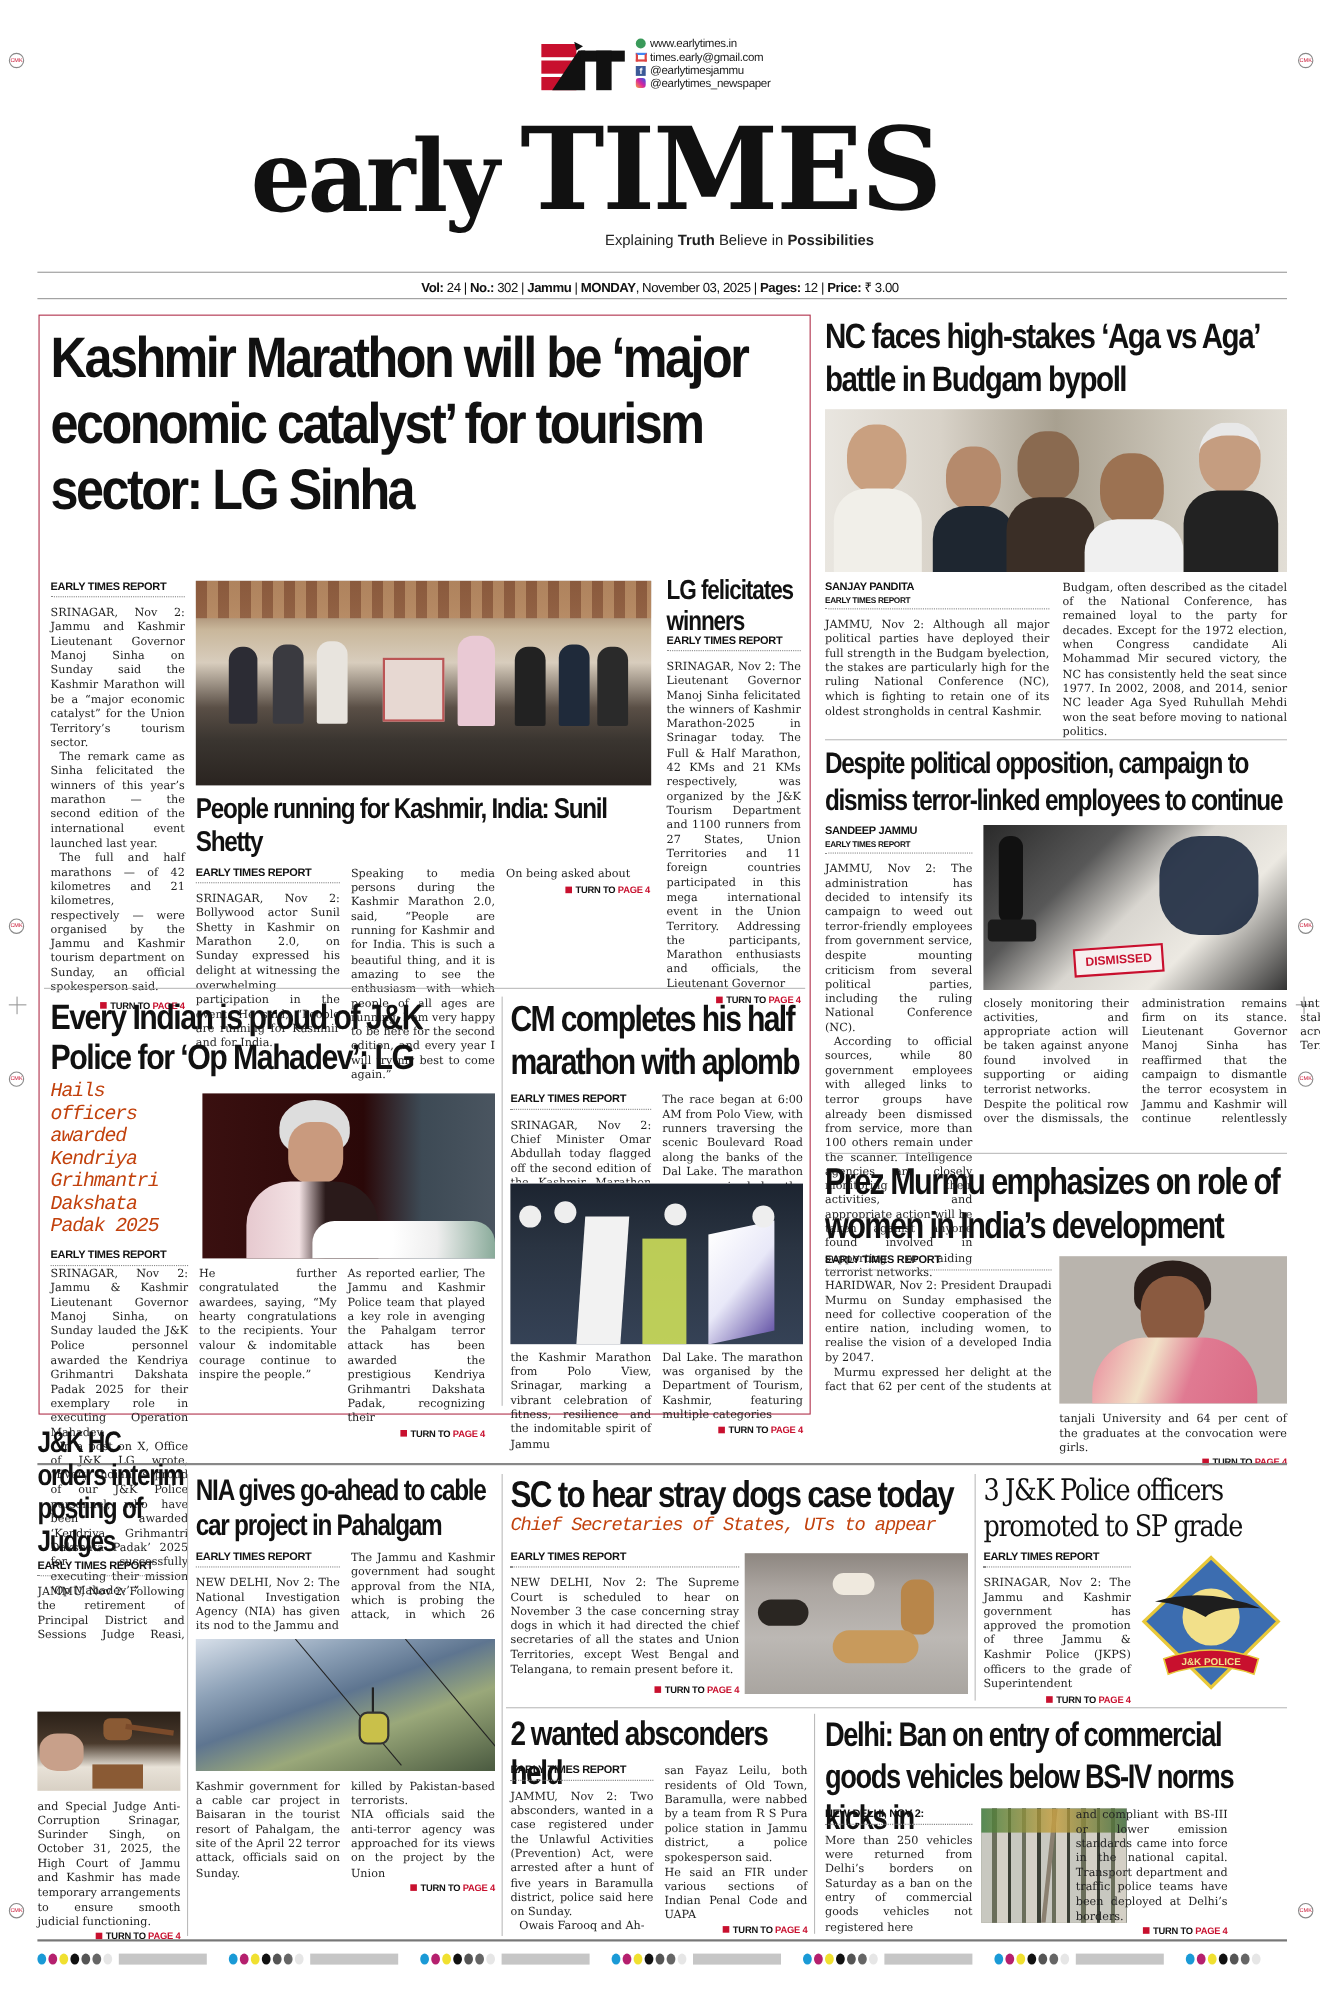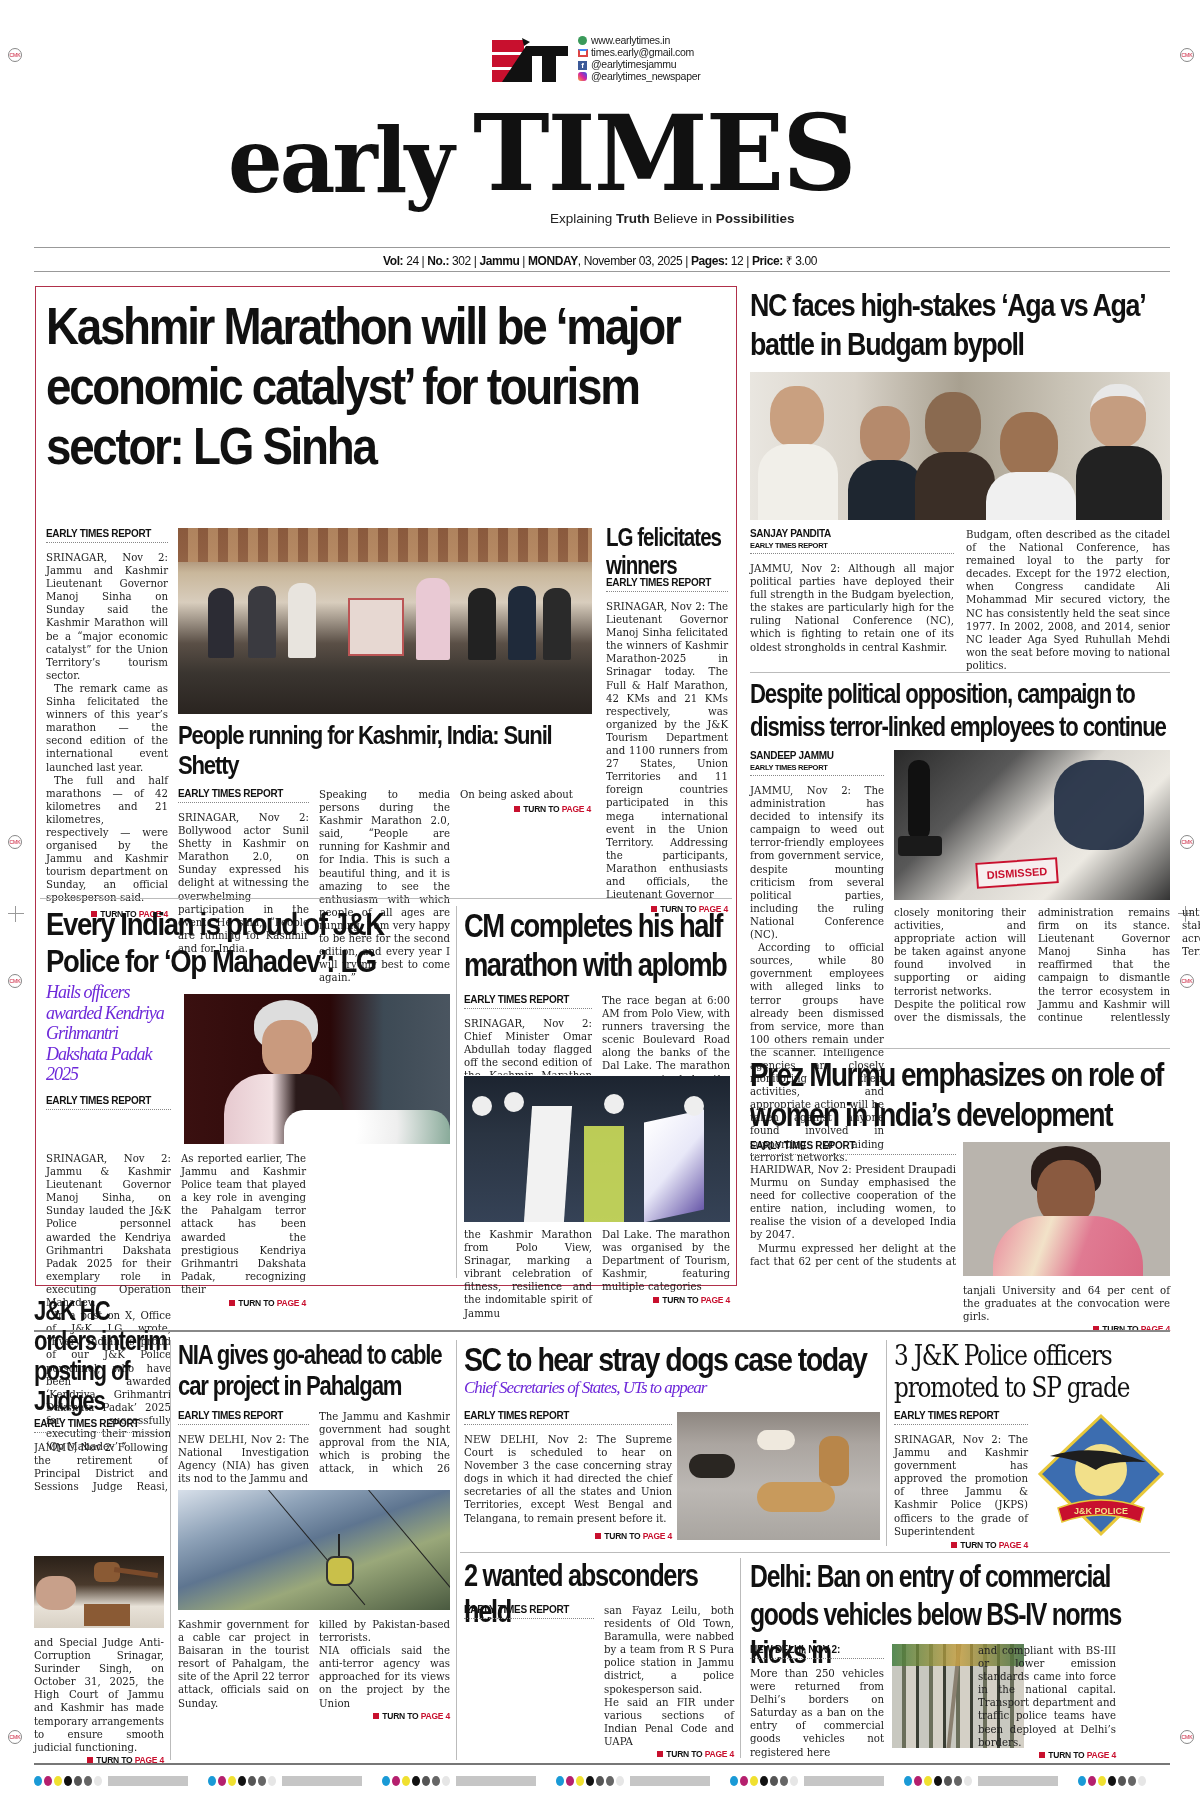--- a/index.html
+++ b/index.html
@@ -8,21 +8,21 @@
 .abs{position:absolute}
 .body-text{font-family:"DejaVu Serif",serif;font-size:10.2px;line-height:13.1px;text-align:justify;hyphens:auto;color:#222}
 .body-text p{text-indent:8px}
 .body-text p:first-child{text-indent:0}
 .byline{font-family:Liberation Sans, sans-serif;font-weight:bold;font-size:10px;letter-spacing:-0.3px;border-bottom:1px dotted #888;padding-bottom:3px;margin-bottom:8px}
 .byline small{display:block;font-size:7.5px;font-weight:bold;margin-top:2px}
 .turn{font-family:"Liberation Sans",sans-serif;font-weight:bold;font-size:8.5px;text-align:right;letter-spacing:-0.2px}
 .turn .sq{display:inline-block;width:6px;height:6px;background:#c8102e;margin-right:3px}
 .turn .pg{color:#c8102e}
 .photo{position:absolute;overflow:hidden}
-.sub-red{font-family:Liberation Serif, serif;font-style:italic;color:#6d28d9;letter-spacing:-1px}
+.sub-red{font-family:Liberation Mono, monospace;font-style:italic;color:#c2410c;letter-spacing:-1px}
 .rule-v{position:absolute;width:1px;background:#bbb}
 .rule-h{position:absolute;height:1px;background:#bbb}
 .reg{position:absolute;width:14px;height:14px;border-radius:50%;border:1px solid #888;font-size:5px;font-family:"Liberation Sans",sans-serif;text-align:center;line-height:12px;color:#c8102e}
 .cross{position:absolute;width:16px;height:16px}
 .cross:before{content:"";position:absolute;left:7px;top:0;width:1px;height:16px;background:#999}
 .cross:after{content:"";position:absolute;top:7px;left:0;height:1px;width:16px;background:#999}
 .cbar{position:absolute;top:1776px;display:flex;gap:2px;align-items:center}
 .dot{width:8px;height:10px;border-radius:50%}
 .gbar{width:80px;height:10px;background:#c6c6c6;margin-left:4px;margin-right:4px}
 </style>
@@ -142,20 +142,23 @@
   <div style="position:absolute;left:70px;top:6px;width:64px;height:50px;border-radius:50% 50% 40% 40%;background:#ddd"></div>
   <div style="position:absolute;left:78px;top:26px;width:50px;height:56px;border-radius:40%;background:#c99a7e"></div>
   <div style="position:absolute;left:40px;top:80px;width:120px;height:70px;border-radius:40px 40px 0 0;background:linear-gradient(90deg,#e6c9cf 0%,#f3e2e4 40%,#2a1a1a 60%)"></div>
   <div style="position:absolute;left:100px;top:116px;width:166px;height:34px;background:radial-gradient(circle at 20% 50%,#fff 30%,#eee 60%,#8a9 100%);border-radius:20px 20px 0 0"></div>
 </div>
 <div class="abs" style="left:46px;top:1152px;width:395px;display:flex;gap:10px">
   <div style="width:125px" class="body-text">
       <p>SRINAGAR, Nov 2: Jammu &amp; Kashmir Lieutenant Governor Manoj Sinha, on Sunday lauded the J&amp;K Police personnel awarded the Kendriya Grihmantri Dakshata Padak 2025 for their exemplary role in executing Operation Mahadev.</p>
       <p>In a post on X, Office of J&amp;K LG wrote, “Every Indian is proud of our J&amp;K Police personnel, who have been awarded ‘Kendriya Grihmantri Dakshata Padak’ 2025 for successfully executing their mission ‘Op Mahadev’.”</p>
     </div>
+  <div style="width:125px" class="body-text">
+      <p>He further congratulated the awardees, saying, “My hearty congratulations to the recipients. Your valour &amp; indomitable courage continue to inspire the people.”</p>
+    </div>
   <div style="width:125px">
     <div class="body-text">
         <p>As reported earlier, The Jammu and Kashmir Police team that played a key role in avenging the Pahalgam terror attack has been awarded the prestigious Kendriya Grihmantri Dakshata Padak, recognizing their</p>
       </div>
     <div class="turn" style="margin-top:2px"><span class="sq"></span><span>TURN TO</span> <span class="pg">PAGE 4</span></div>
   </div>
 </div>
 
 <div class="rule-v" style="left:456px;top:906px;height:372px"></div>
 
@@ -353,20 +356,24 @@
 </div>
 
 <div class="rule-h" style="left:460px;top:1552px;width:710px"></div>
 
 <div class="abs" style="left:464px;top:1558px;width:270px">
   <h2 class="cond" style="font-size:31px;line-height:36px;letter-spacing:-1.6px;transform:scaleX(0.82);width:340px">2 wanted absconders held</h2>
 </div>
 <div class="abs" style="left:464px;top:1604px;width:270px;display:flex;gap:10px">
   <div style="width:130px">
     <div class="byline">EARLY TIMES REPORT</div>
+    <div class="body-text">
+        <p>JAMMU, Nov 2: Two absconders, wanted in a case registered under the Unlawful Activities (Prevention) Act, were arrested after a hunt of five years in Baramulla district, police said here on Sunday.</p>
+        <p>Owais Farooq and Ah-</p>
+      </div>
   </div>
   <div style="width:130px">
     <div class="body-text">san Fayaz Leilu, both residents of Old Town, Baramulla, were nabbed by a team from R S Pura police station in Jammu district, a police spokesperson said.<p>He said an FIR under various sections of Indian Penal Code and UAPA</p></div>
     <div class="turn" style="margin-top:1px"><span class="sq"></span><span>TURN TO</span> <span class="pg">PAGE 4</span></div>
   </div>
 </div>
 
 <div class="rule-v" style="left:740px;top:1558px;height:200px"></div>
 
 <div class="abs" style="left:750px;top:1558px;width:420px">

